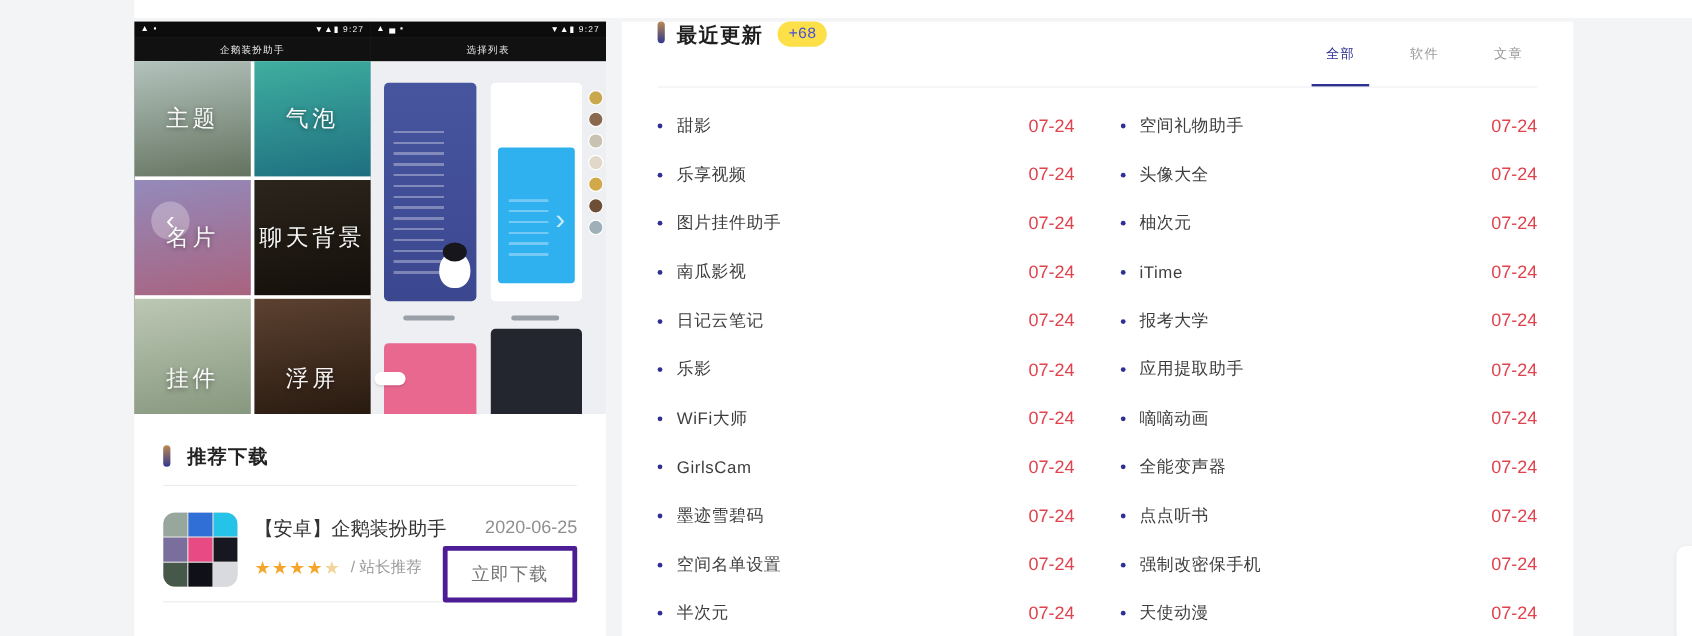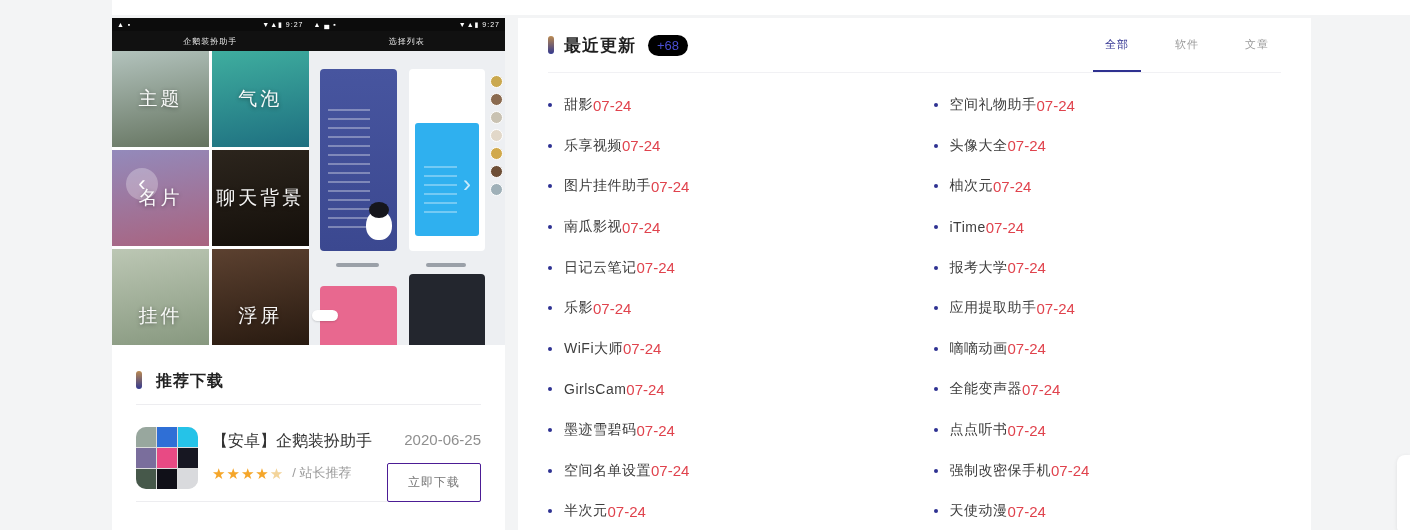--- a/index.html
+++ b/index.html
@@ -57,35 +57,35 @@
   .thumb i:nth-child(4){background:#7a6e9c;} .thumb i:nth-child(5){background:#e84a84;} .thumb i:nth-child(6){background:#171722;}
   .thumb i:nth-child(7){background:#46584a;} .thumb i:nth-child(8){background:#101018;} .thumb i:nth-child(9){background:#d9dadd;}
   .rec-info { padding-top:4px; }
   .rec-title { font-size:16px; color:#333; font-weight:500; }
   .rec-meta { margin-top:12px; display:flex; align-items:center; gap:8px; }
   .stars { font-size:15px; letter-spacing:1px; line-height:1; }
   .stars .full { color:#f5a62a; }
   .stars .empty { color:#f3d49a; }
   .rec-note { font-size:13px; color:#9b9b9b; }
   .rec-date { position:absolute; right:0; top:26px; font-size:15px; color:#8f8f8f; }
-  .download-btn { position:absolute; right:0; bottom:-1px; background:#fff; border:1px solid #4c1d95; border-radius:2px;
-                  padding:10px 20px; font-size:12px; color:#757575; letter-spacing:1px; cursor:pointer; }
+  .download-btn { position:absolute; right:0; bottom:-1px; background:#fff; border:4px solid #4c1d95; border-radius:2px;
+                  padding:10px 20px; font-size:15px; color:#757575; letter-spacing:1px; cursor:pointer; }
 
   
   .right-card { position:absolute; left:518px; top:18px; width:793px; height:512px; background:#fff; padding:0 30px; }
-  .recent-head { display:flex; align-items:center; height:55px; border-bottom:1px solid #f1f1f4; }
+  .recent-head { display:flex; align-items:flex-start; height:55px; border-bottom:1px solid #f1f1f4;font-family:Liberation Mono, monospace; }
   .recent-title { font-size:17px; font-weight:bold; color:#1f1f1f; letter-spacing:1px; margin-left:10px; }
-  .badge { margin-left:12px; background:#000000; color:#4a4fd4; font-size:13px; border-radius:11px; padding:3px 9px; }
+  .badge { margin-left:12px; background:#fde047; color:#4a4fd4; font-size:13px; border-radius:11px; padding:3px 9px; }
   .tabs { margin-left:auto; display:flex; height:100%; }
   .tab { display:flex; align-items:center; padding:0 12px; margin-left:22px; font-size:11px; color:#9a9a9a; cursor:pointer;
          border-bottom:2px solid transparent; letter-spacing:1px; }
   .tab.active { color:#2f3190; border-bottom-color:#2f3190; }
 
   .update-list { margin-top:12px; display:grid; grid-auto-flow:column; grid-template-rows:repeat(11,40.6px); grid-template-columns:1fr 1fr; column-gap:38px; }
-  .row { display:flex; align-items:center; justify-content:flex-start; cursor:pointer; }
+  .row { display:flex; align-items:center; justify-content:space-between; cursor:pointer; }
   .row .nm { font-size:14px; color:#3d3d3d; display:flex; align-items:center; letter-spacing:.5px; }
   .row .nm:before { content:""; width:4px; height:4px; border-radius:50%; background:#2e3192; margin-right:12px; flex:none; }
   .row .dt { font-size:15px; color:#e0434d; }
 
   .side-float { position:absolute; right:0; top:455px; width:13px; height:80px; background:#fff; border-radius:8px 0 0 8px; box-shadow:0 1px 4px rgba(0,0,0,.08); }
 </style>
 </head>
 <body>
 
 <div class="top-strip"></div>

